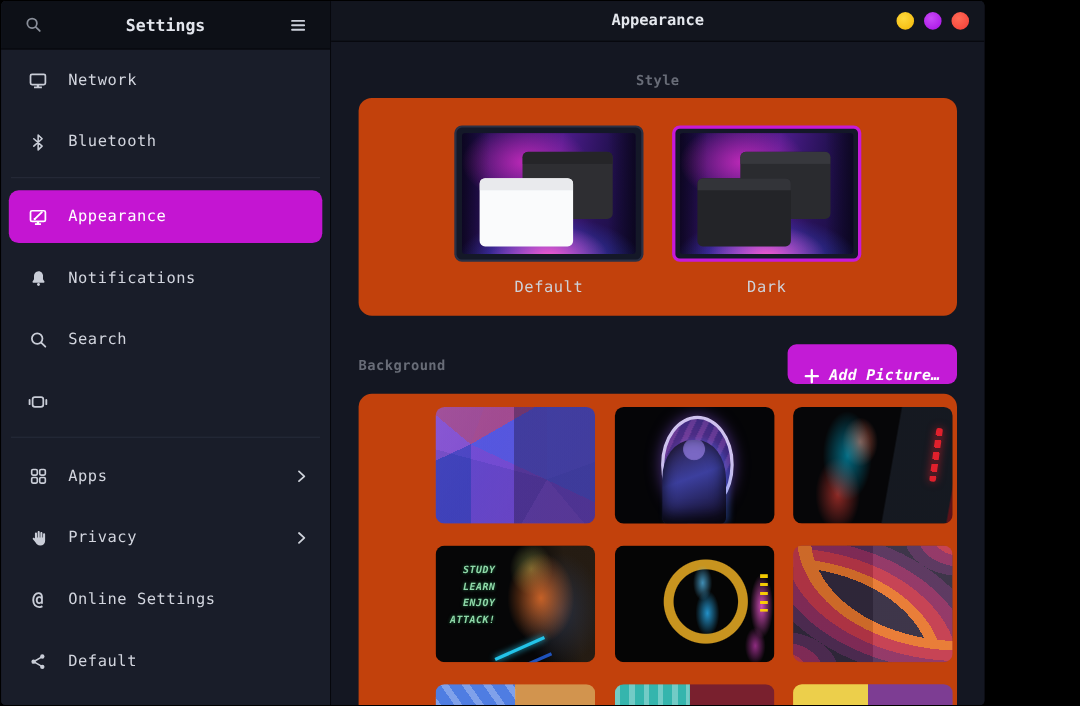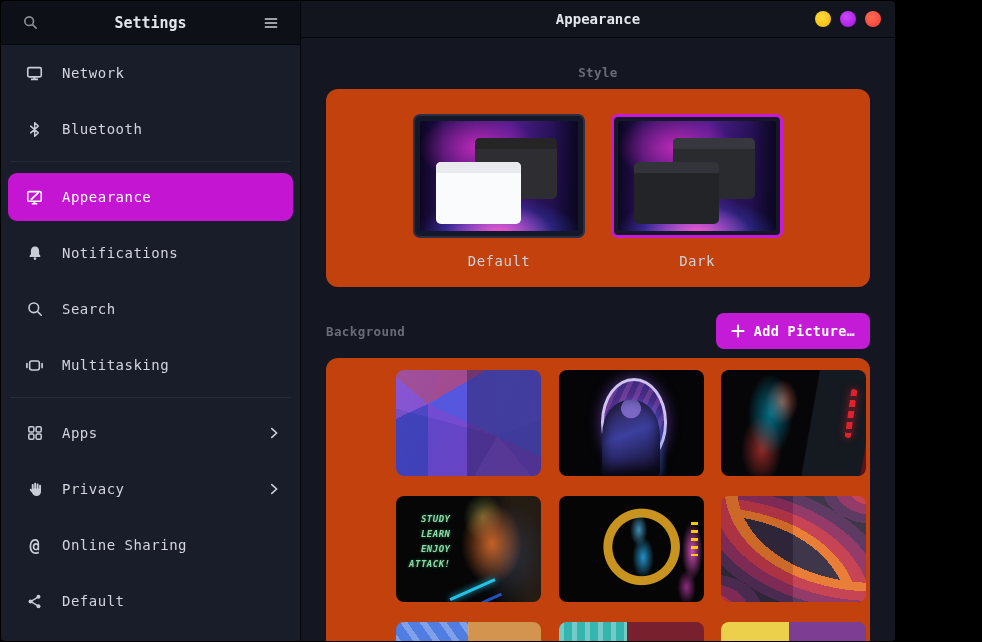--- a/index.html
+++ b/index.html
@@ -74,22 +74,22 @@
   .mw-front { left:10%; top:37%; width:54%; height:57%; }
   .theme-default .mw-back { background:#2e2e32; } .theme-default .mw-back .titlebar { background:#252528; }
   .theme-default .mw-front { background:#fafbfc; } .theme-default .mw-front .titlebar { background:#e9eaed; }
   .theme-dark .mw-back { background:#2a2b2f; } .theme-dark .mw-back .titlebar { background:#37383d; }
   .theme-dark .mw-front { background:#232428; } .theme-dark .mw-front .titlebar { background:#333439; }
   .theme-label { text-align:center; margin-top:15px; color:#ced1d9; font-size:14px; letter-spacing:.5px; }
 
   .bg-header { margin-top:26px; display:flex; align-items:center; justify-content:space-between; height:36px;gap:33px; }
   .add-btn {
     height:36px; background:#c31bd6; color:#fff; border:none; border-radius:8px;
-    display:flex; align-items:center; gap:9px; padding:0 15px; cursor:pointer;
-    font-family:inherit; font-size:13.5px; font-weight:bold; letter-spacing:.3px;
+    display:flex; align-items:flex-end; gap:9px; padding:0 15px; cursor:pointer;
+    font-family:inherit; font-size:13.5px; font-weight:bold; letter-spacing:.3px;font-style:italic;
   }
 
   .bg-card { margin-top:9px; padding:12px 37px 40px 37px; height:400px; }
   .bg-grid { display:grid; grid-template-columns:repeat(3,145px); gap:20px 17.5px; }
   .thumb { width:145px; height:106px; border-radius:8px; overflow:hidden; position:relative; cursor:pointer; background:#07070a;margin-left:33px; }
 
   
   .bg-1 { background:
       linear-gradient(90deg, rgba(0,0,0,0) 0 49%, rgba(32,22,64,.4) 49% 100%),
       repeating-conic-gradient(from 20deg at 22% 32%, rgba(208,72,92,.55) 0 40deg, rgba(72,92,232,.6) 40deg 95deg, rgba(122,72,212,.5) 95deg 160deg, rgba(52,62,182,.55) 160deg 225deg, rgba(164,84,204,.45) 225deg 290deg, rgba(208,72,92,.5) 290deg 360deg),
@@ -238,21 +238,20 @@
         <span class="s-label">Search</span>
       </div>
 
       <div class="side-item">
         <span class="s-icon">
           <svg width="19" height="19" viewBox="0 0 18 18" fill="none">
               <rect x="4.4" y="4.8" width="9.2" height="8.4" rx="2" stroke="#c9cdd7" stroke-width="1.5"></rect>
               <path d="M1.8 7.2v3.6M16.2 7.2v3.6" stroke="#c9cdd7" stroke-width="1.6" stroke-linecap="round"></path>
             </svg>
         </span>
-        <span class="s-label">Multitasking</span>
       </div>
 
       <div class="side-sep"></div>
 
       <div class="side-item">
         <span class="s-icon">
           <svg width="18" height="18" viewBox="0 0 18 18" fill="none">
               <rect x="2.8" y="2.8" width="5.1" height="5.1" rx="1.2" stroke="#c9cdd7" stroke-width="1.5"></rect>
               <rect x="10.1" y="2.8" width="5.1" height="5.1" rx="1.2" stroke="#c9cdd7" stroke-width="1.5"></rect>
               <rect x="2.8" y="10.1" width="5.1" height="5.1" rx="1.2" stroke="#c9cdd7" stroke-width="1.5"></rect>
@@ -278,21 +277,21 @@
           <svg width="16" height="16" viewBox="0 0 18 18" fill="none">
               <path d="M6.5 4 L12 9 L6.5 14" stroke="#cfd3db" stroke-width="1.8" stroke-linecap="round" stroke-linejoin="round"></path>
             </svg>
         </span>
       </div>
 
       <div class="side-item">
         <span class="s-icon">
             <span class="at-glyph">@</span>
           </span>
-        <span class="s-label">Online Sharing</span>
+        <span class="s-label">Online Settings</span>
       </div>
 
       <div class="side-item">
         <span class="s-icon">
           <svg width="17" height="17" viewBox="0 0 18 18">
               <path d="M12.8 4.4 L5.6 8.6 M5.6 9.4 L12.8 13.6" stroke="#c9cdd7" stroke-width="1.5"></path>
               <circle class="fillpart" cx="13.2" cy="4" r="2.1" fill="#c9cdd7"></circle>
               <circle class="fillpart" cx="4.8" cy="9" r="2.1" fill="#c9cdd7"></circle>
               <circle class="fillpart" cx="13.2" cy="14" r="2.1" fill="#c9cdd7"></circle>
             </svg>

